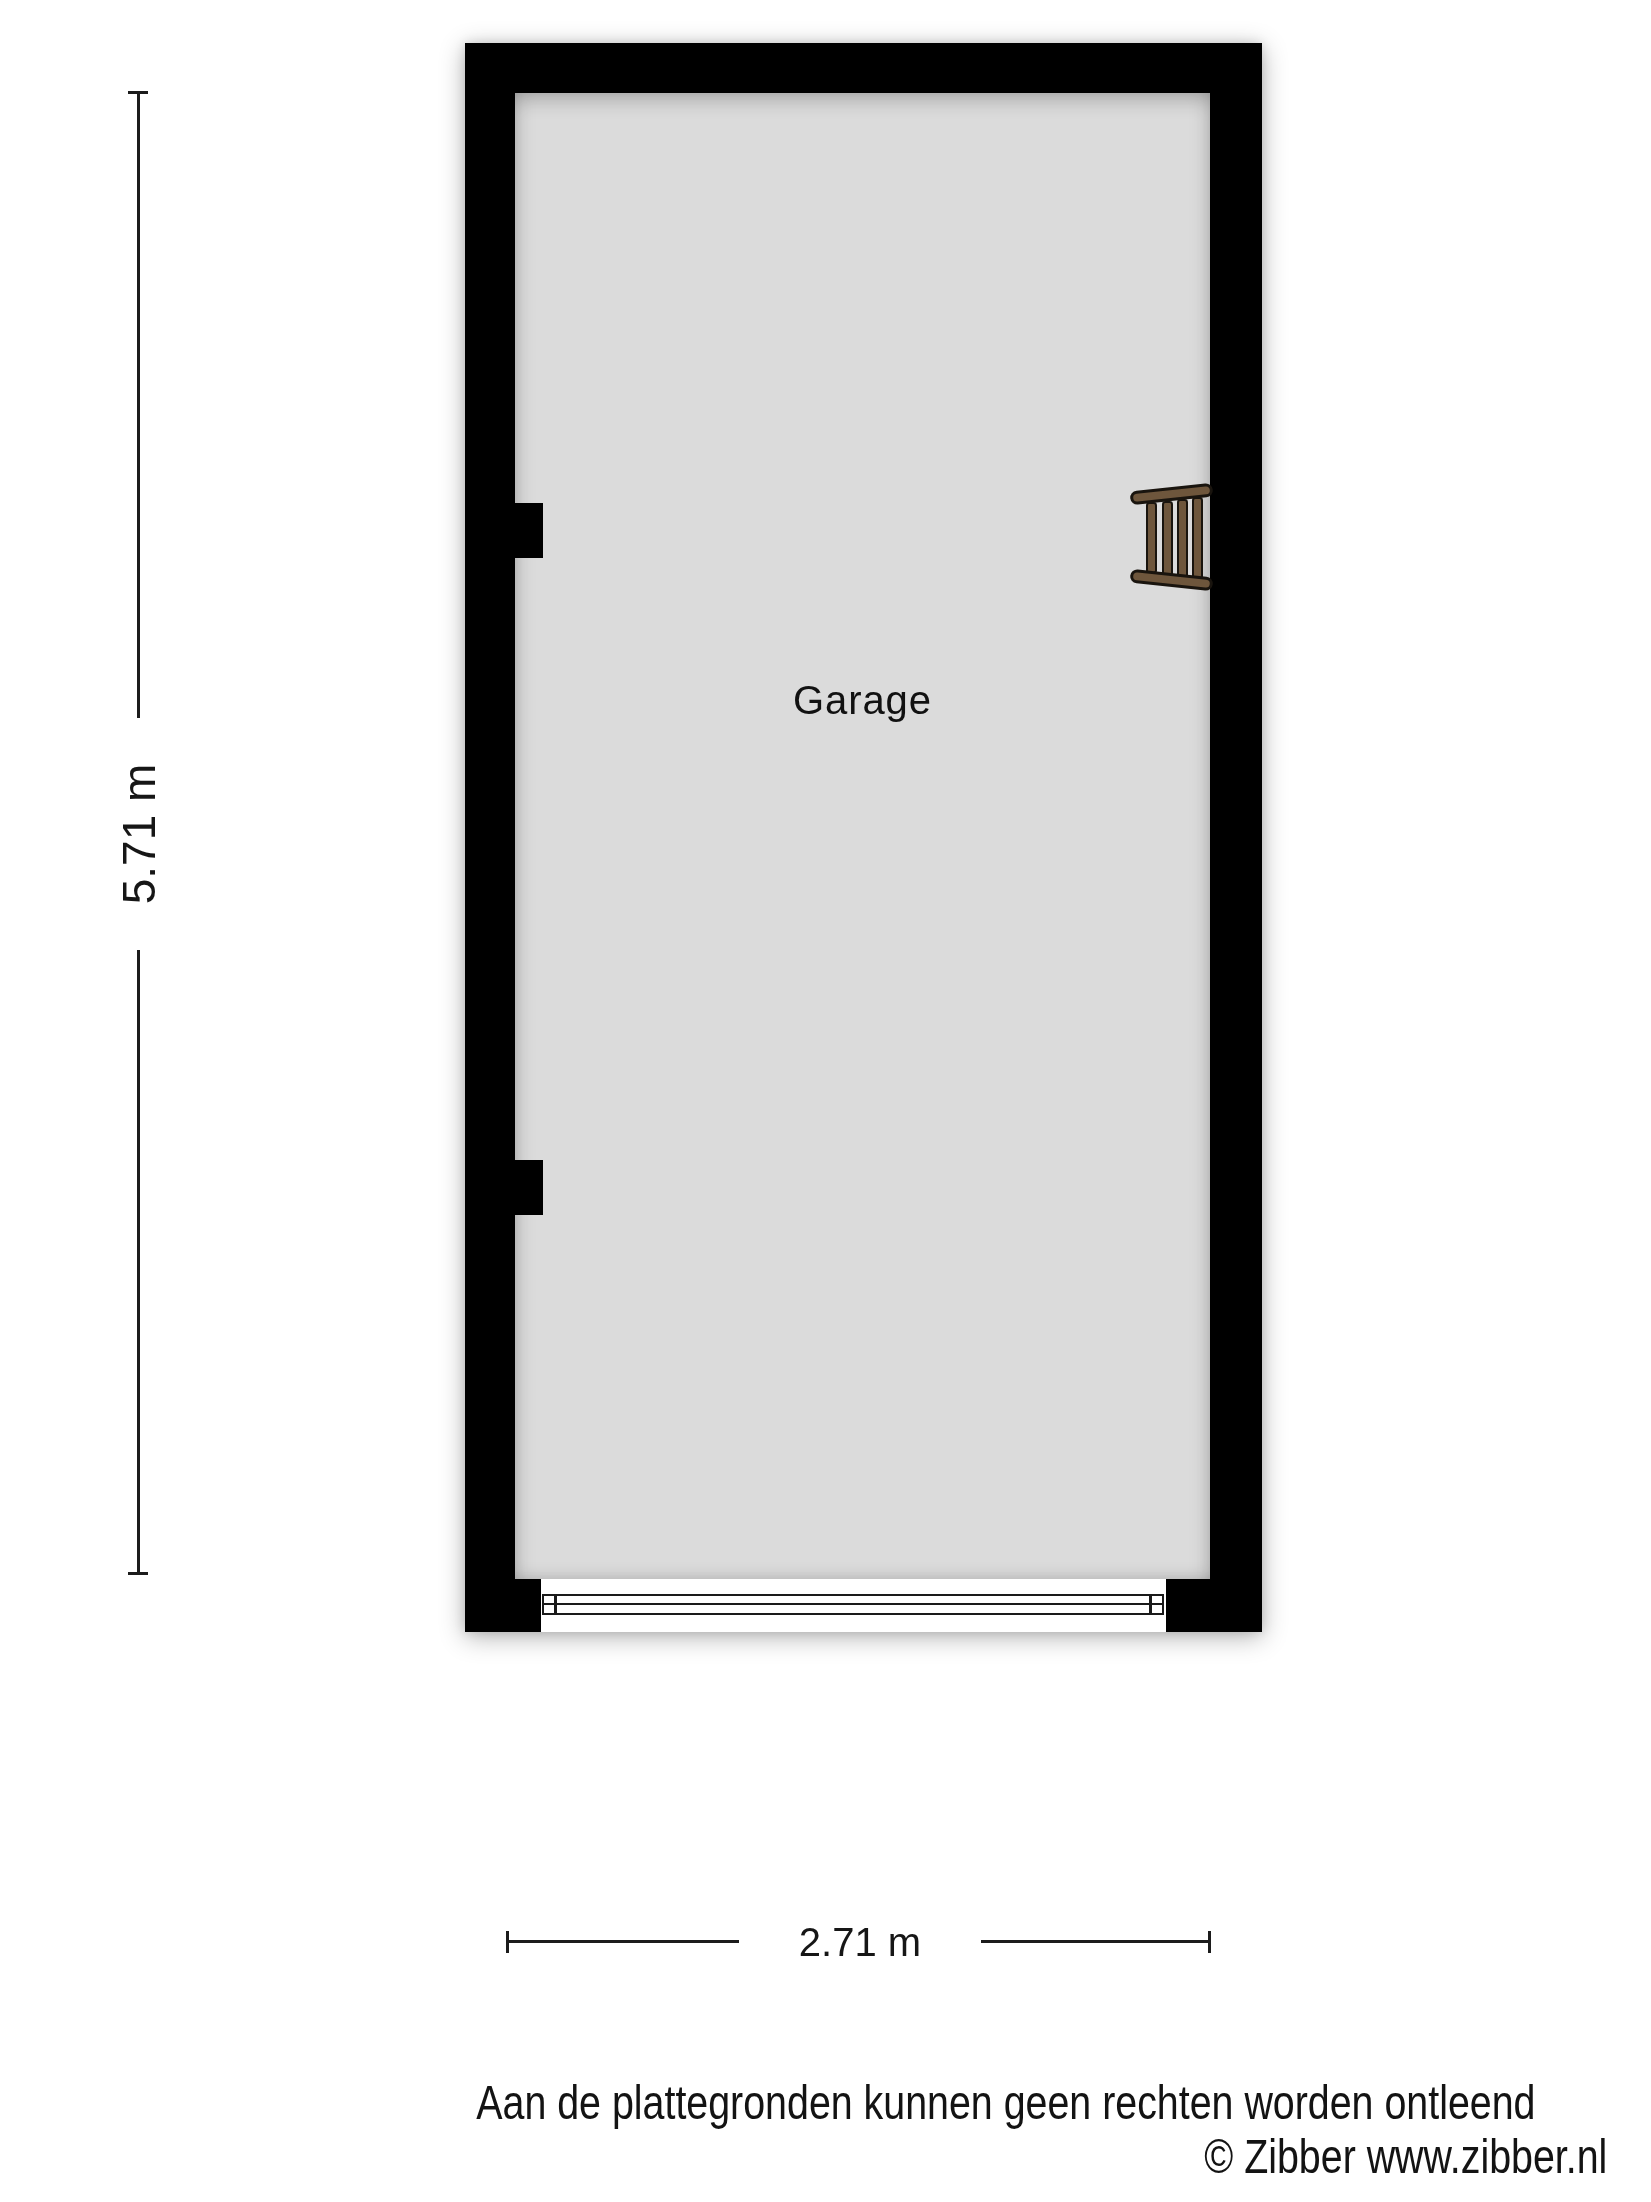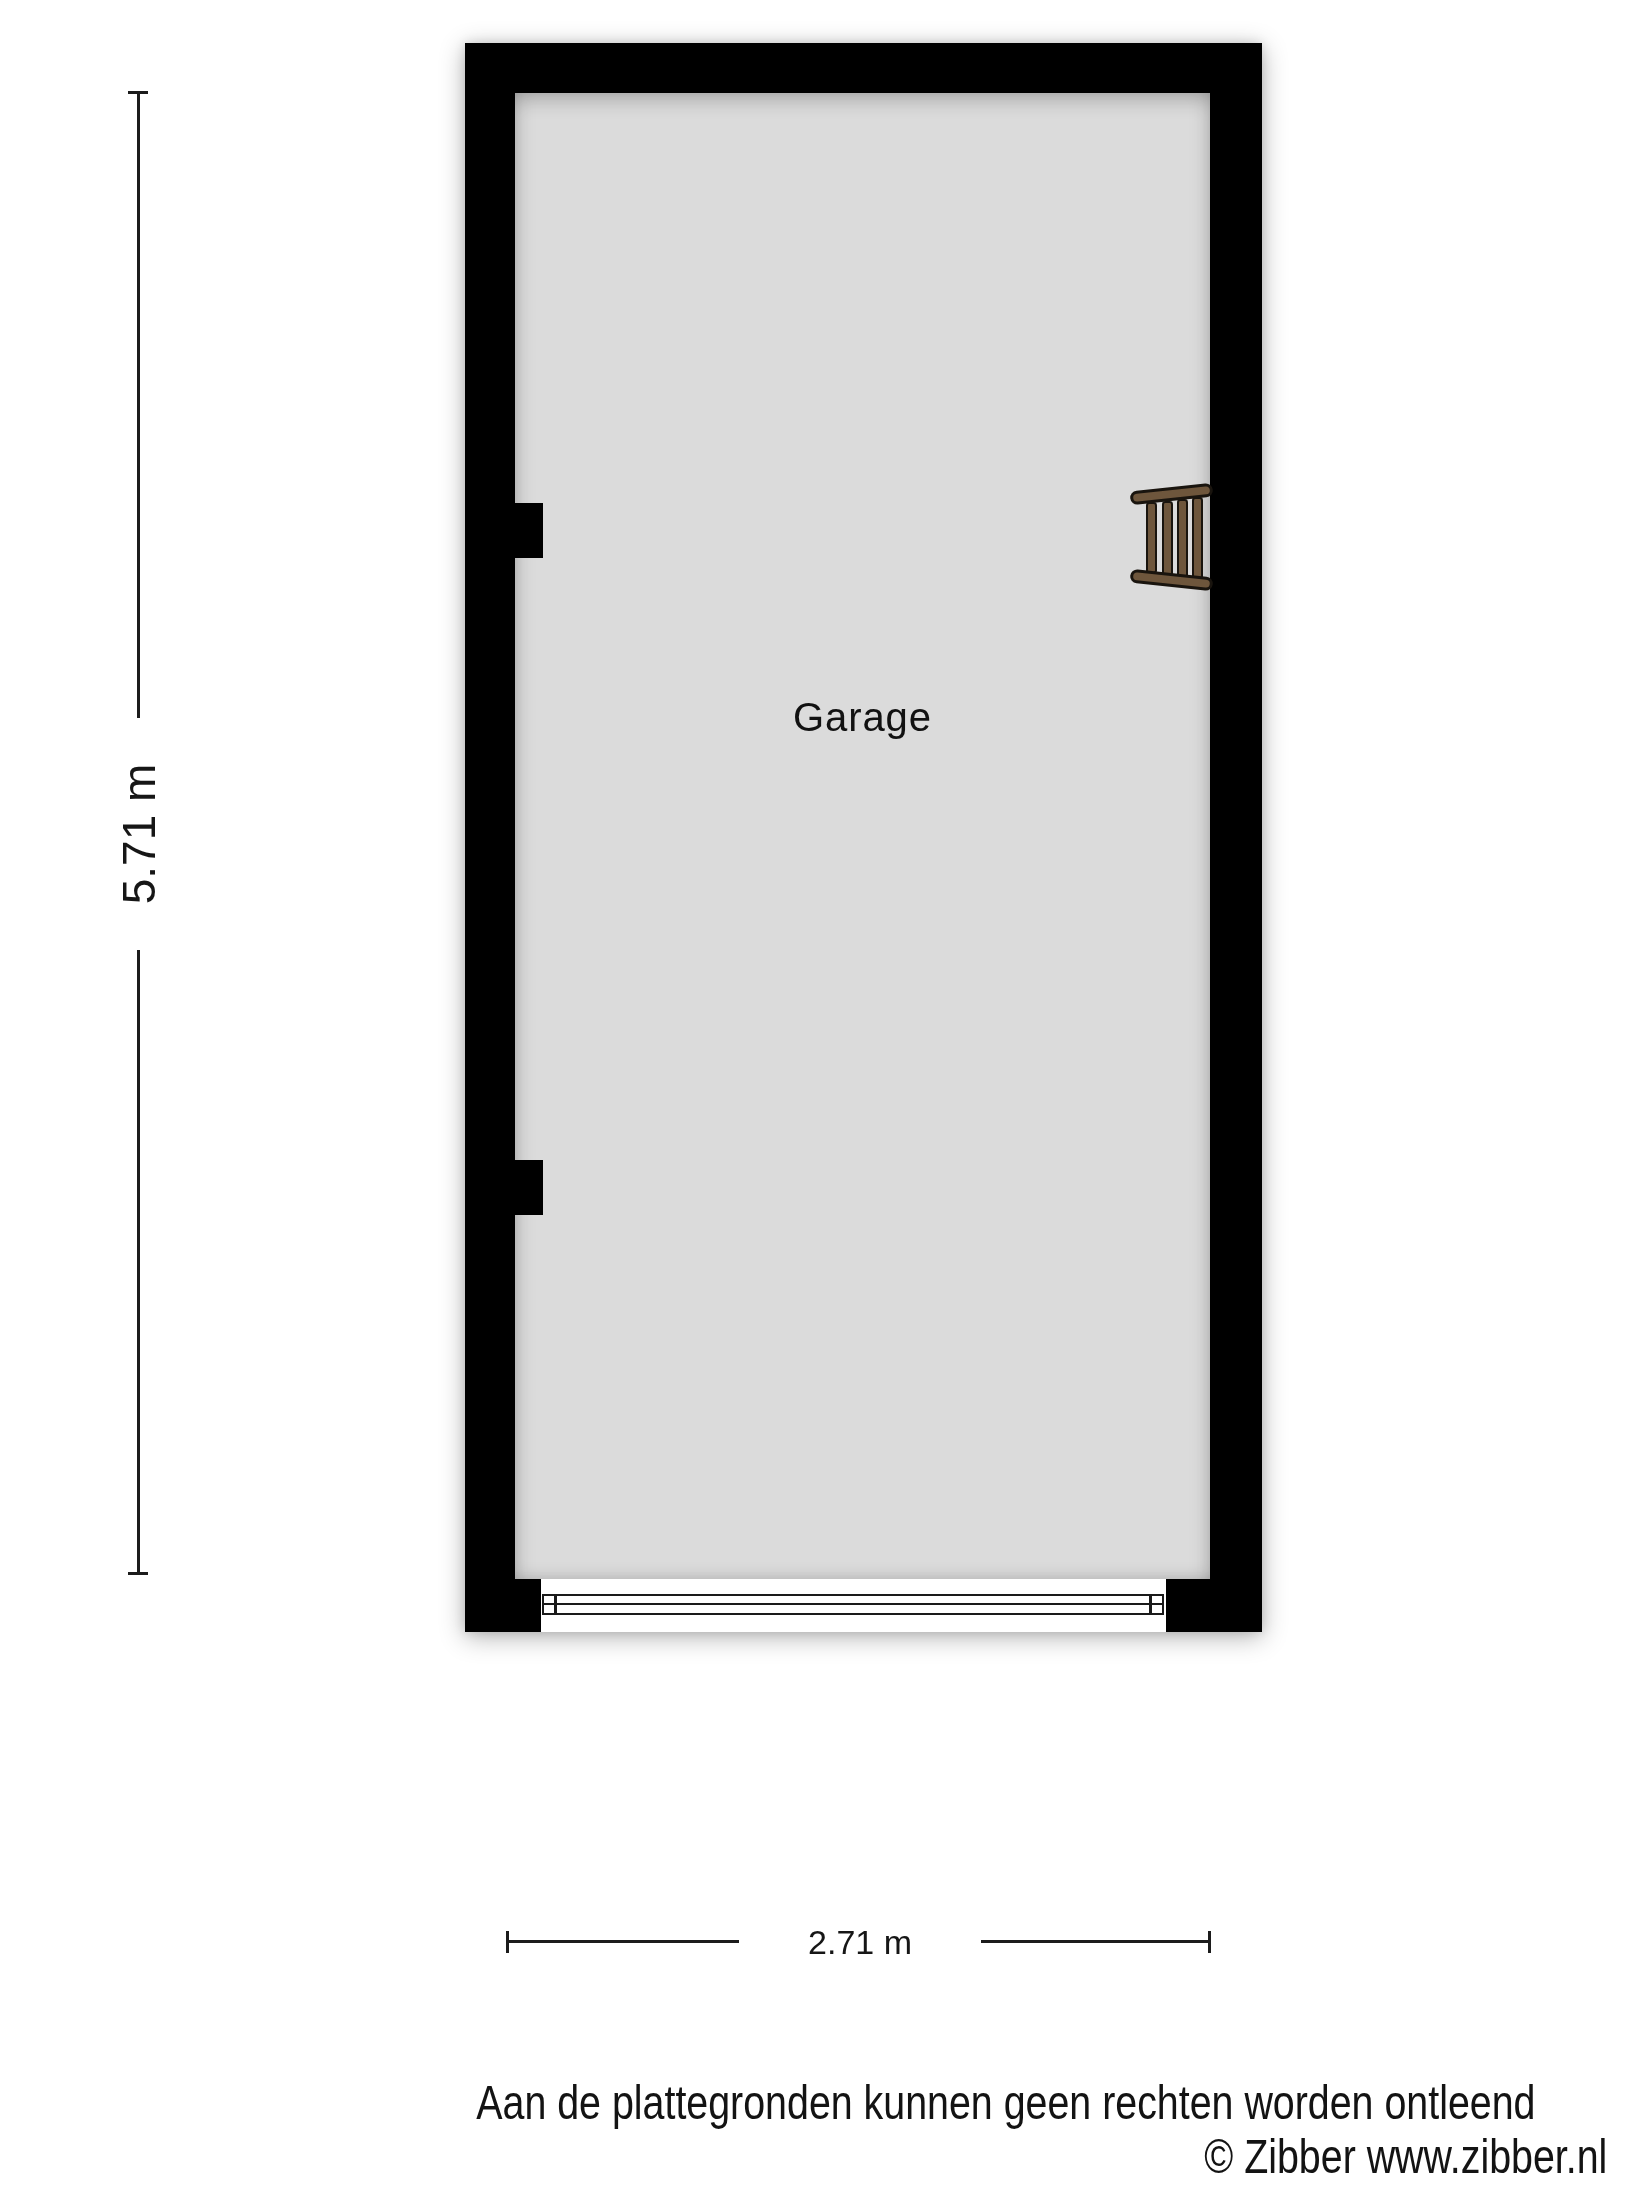--- a/index.html
+++ b/index.html
@@ -24,21 +24,21 @@
     left:50px;top:50px;width:695px;height:1486px;background:var(--floor,#dbdbdb);
     box-shadow:inset 0 13.8px 19px -6.9px rgba(0,0,0,0.22),
                inset 0 -10.3px 15.5px -7.7px rgba(0,0,0,0.14),
                inset 13.8px 0 19px -10.3px rgba(0,0,0,0.12),
                inset -13.8px 0 19px -10.3px rgba(0,0,0,0.12);
   }
   .stub{left:50px;width:27.5px;height:55px;background:var(--wall,#000);}
   .stub-upper{top:460px;}
   .stub-lower{top:1117px;}
   .room-label{
-    left:50px;top:51px;width:695px;height:1486px;display:flex;
+    left:50px;top:34px;width:695px;height:1486px;display:flex;
     align-items:center;justify-content:center;pointer-events:none;
   }
   .room-label span{
     font-size:40px;color:#111;letter-spacing:0.9px;
     transform:translateY(-120px);
   }
 
   
   .door{
     left:77px;top:1551px;width:622px;height:20.6px;background:#fff;
@@ -74,21 +74,21 @@
   .v-label{
     left:139px;top:834px;transform:translate(-50%,-50%) rotate(-90deg);
     font-size:46px;color:#161616;white-space:nowrap;
   }
   .h-seg-a{left:508px;top:1940px;width:231px;height:2.6px;}
   .h-seg-b{left:981px;top:1940px;width:229px;height:2.6px;}
   .h-cap-left{left:506px;top:1931px;width:3.4px;height:22.4px;}
   .h-cap-right{left:1208px;top:1931px;width:3.4px;height:22.4px;}
   .h-label{
     left:860px;top:1942px;transform:translate(-50%,-50%);
-    font-size:34px;color:#161616;white-space:nowrap;
+    font-size:40px;color:#161616;white-space:nowrap;
   }
 
   
   .footer-line{
     left:0;width:1652px;text-align:right;color:#131313;
   }
   .footer-line span{
     display:inline-block;font-size:48px;transform:scaleX(0.82);
     transform-origin:center;letter-spacing:0px;white-space:nowrap;
   }

